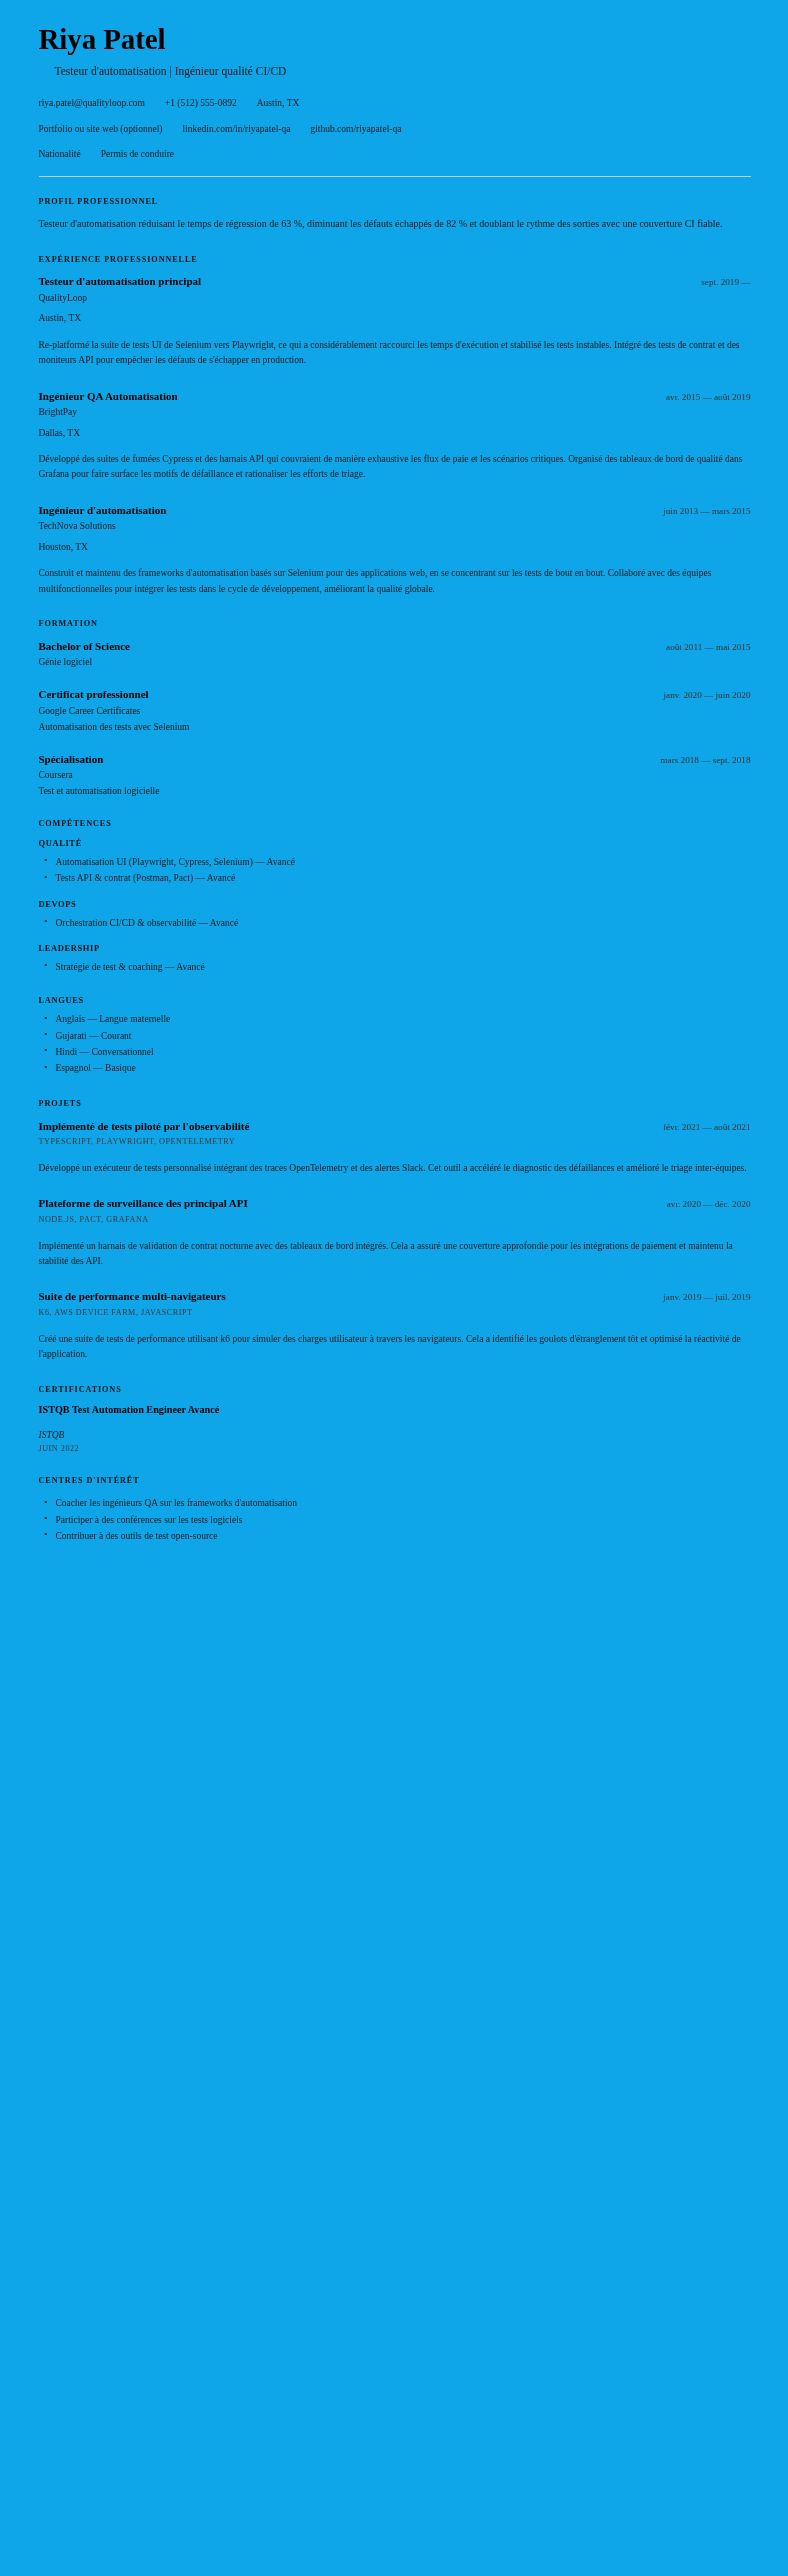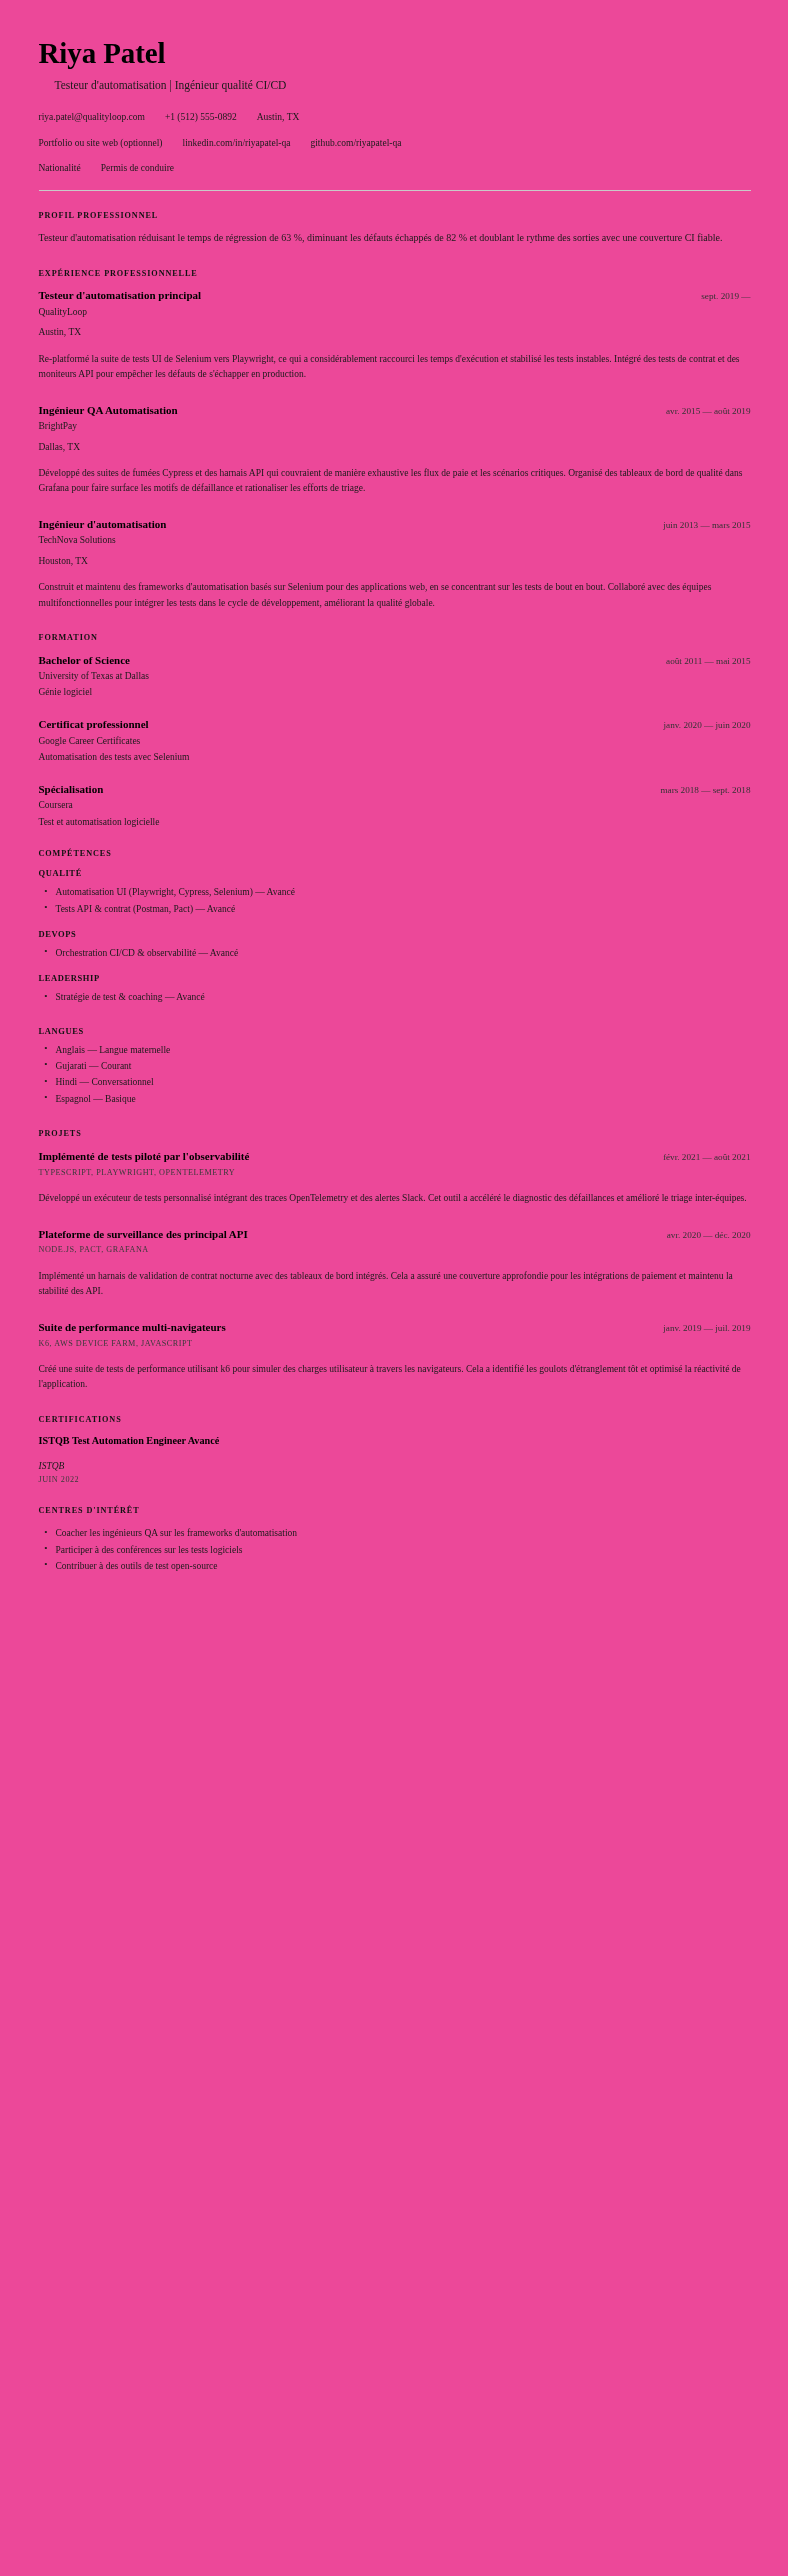--- a/index.html
+++ b/index.html
@@ -10,22 +10,22 @@
   }
   body {
     font-family: "Liberation Serif", "DejaVu Serif", serif;
     color: #1a1a1a;
     width: 789px;
     min-height: 2576px;
   }
   .page {
     width: 789px;
     min-height: 2576px;
-    background: #ec4899;
-    padding: 38px 38px 26px 38px;
+    background: #0ea5e9;
+    padding: 24px 38px 26px 38px;
   }
   .inner {
     width: 712px;
     margin: 0 auto;
   }
 
   
   .name {
     font-size: 29px;
     font-weight: bold;
@@ -255,21 +255,20 @@
     </section>
 
     <section class="section">
       <h2 class="section-title">Formation</h2>
 
       <div class="entry">
         <div class="entry-head">
           <h3 class="entry-title">Bachelor of Science</h3>
           <span class="entry-dates">août 2011 — mai 2015</span>
         </div>
-        <p class="entry-org">University of Texas at Dallas</p>
         <p class="entry-sub">Génie logiciel</p>
       </div>
 
       <div class="entry">
         <div class="entry-head">
           <h3 class="entry-title">Certificat professionnel</h3>
           <span class="entry-dates">janv. 2020 — juin 2020</span>
         </div>
         <p class="entry-org">Google Career Certificates</p>
         <p class="entry-sub">Automatisation des tests avec Selenium</p>

